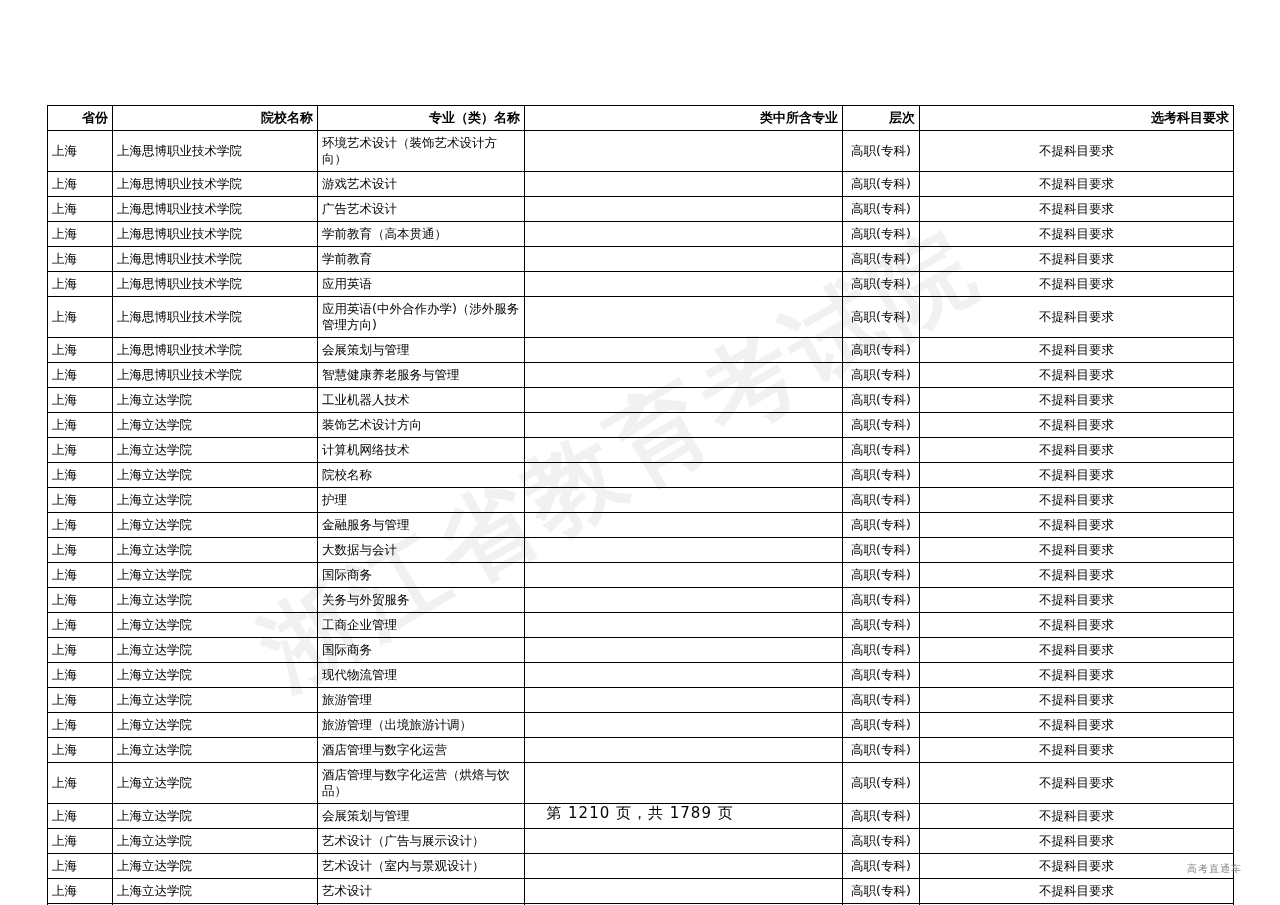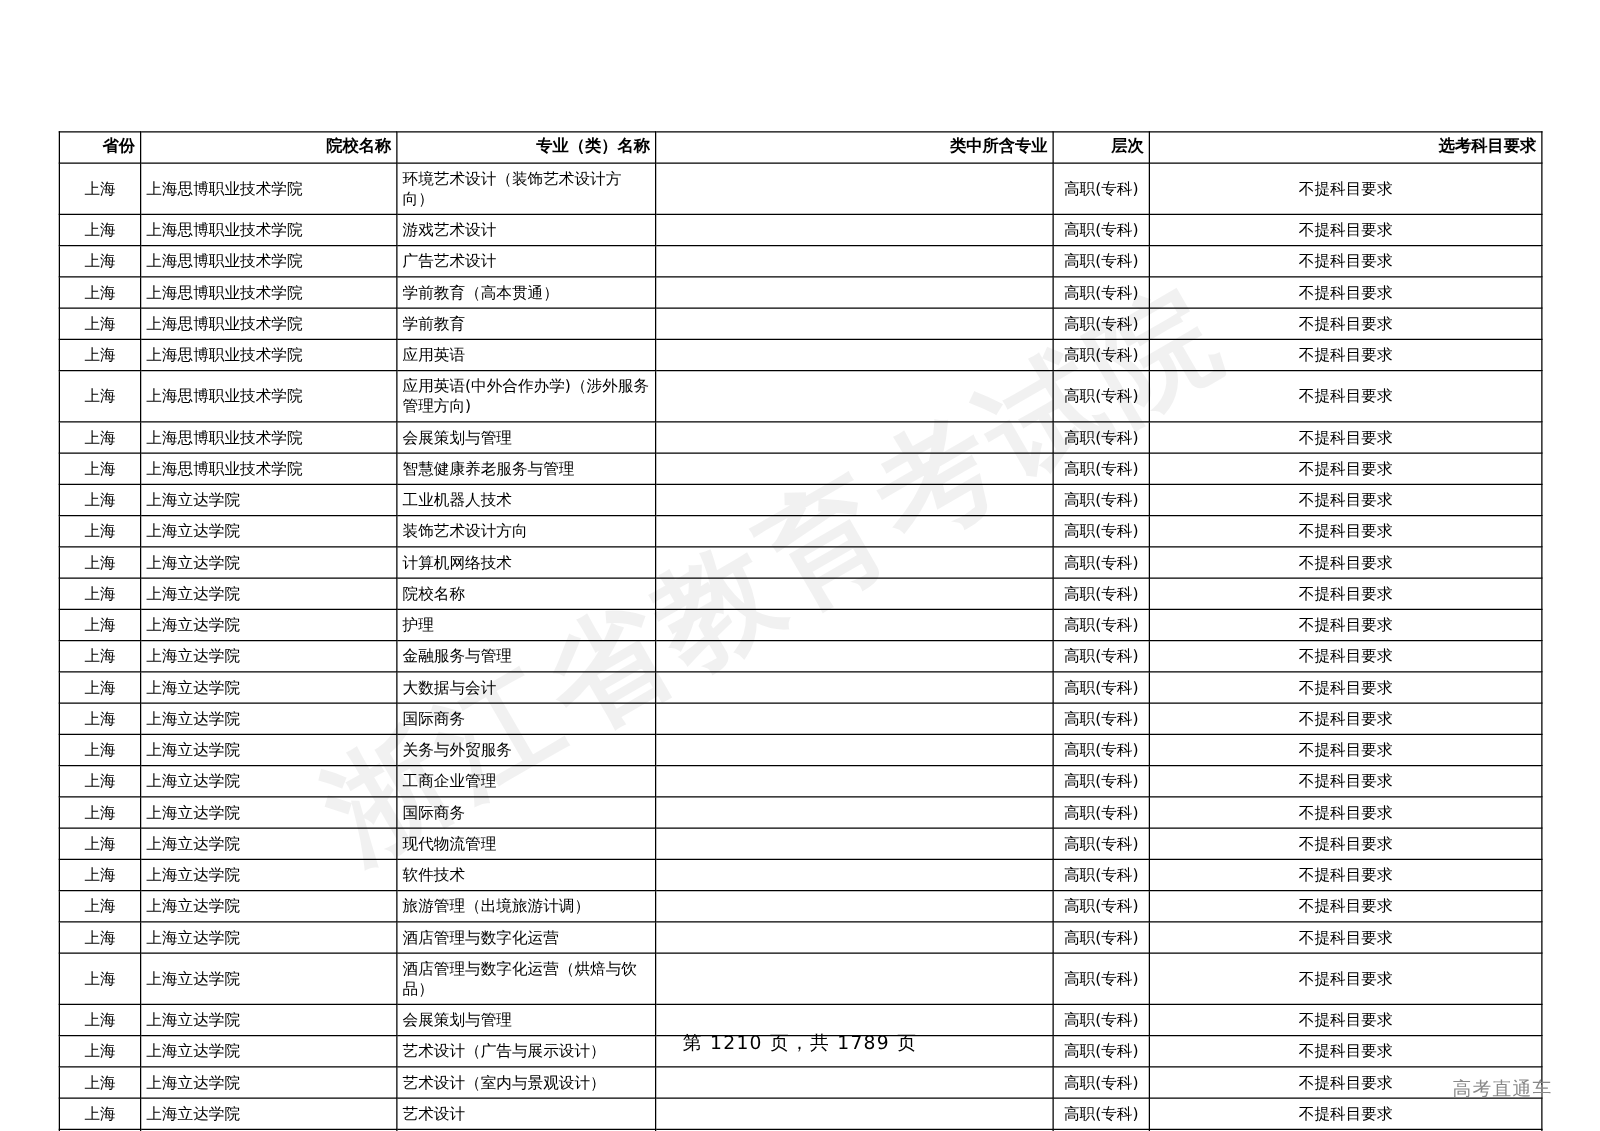--- a/index.html
+++ b/index.html
@@ -56,51 +56,51 @@
     padding: 2px 4px;
     vertical-align: middle;
     line-height: 1.25;
   }
   table.main-table th {
     text-align: right;
     font-weight: bold;
     height: 20px;
     font-size: 13px;
   }
-  td.c-prov { text-align: center; }
+  td.c-prov { }
   td.c-school { text-align: left; padding-left: 8px; }
   td.c-major { text-align: left; padding-left: 6px; }
   td.c-included { text-align: left; }
   td.c-level { text-align: center; }
   td.c-req { text-align: center; padding-left: 4px; }
 
   col.w-prov { width: 65px; }
   col.w-school { width: 205px; }
   col.w-major { width: 207px; }
   col.w-included { width: 318px; }
   col.w-level { width: 77px; }
   col.w-req { width: 314px; }
 
   .row-tall td { height: 36px; }
   .row-normal td { height: 20px; }
 
   .footer {
     position: absolute;
     left: 0;
-    top: 825px;
+    top: 804px;
     width: 1280px;
     text-align: center;
     font-size: 15px;
     letter-spacing: 1px;
   }
   .brand {
     position: absolute;
     right: 38px;
     top: 862px;
-    font-size: 15px;
+    font-size: 10px;
     color: #888888;
     letter-spacing: 1px;
   }
 </style>
 </head>
 <body>
 
 <div class="page">
 
   <div class="watermark">浙江省教育考试院</div>
@@ -289,21 +289,21 @@
           <td class="c-prov">上海</td>
           <td class="c-school">上海立达学院</td>
           <td class="c-major">现代物流管理</td>
           <td class="c-included"></td>
           <td class="c-level">高职(专科)</td>
           <td class="c-req">不提科目要求</td>
         </tr>
         <tr class="row-normal">
           <td class="c-prov">上海</td>
           <td class="c-school">上海立达学院</td>
-          <td class="c-major">软件技术</td>
+          <td class="c-major">旅游管理</td>
           <td class="c-included"></td>
           <td class="c-level">高职(专科)</td>
           <td class="c-req">不提科目要求</td>
         </tr>
         <tr class="row-normal">
           <td class="c-prov">上海</td>
           <td class="c-school">上海立达学院</td>
           <td class="c-major">旅游管理（出境旅游计调）</td>
           <td class="c-included"></td>
           <td class="c-level">高职(专科)</td>

